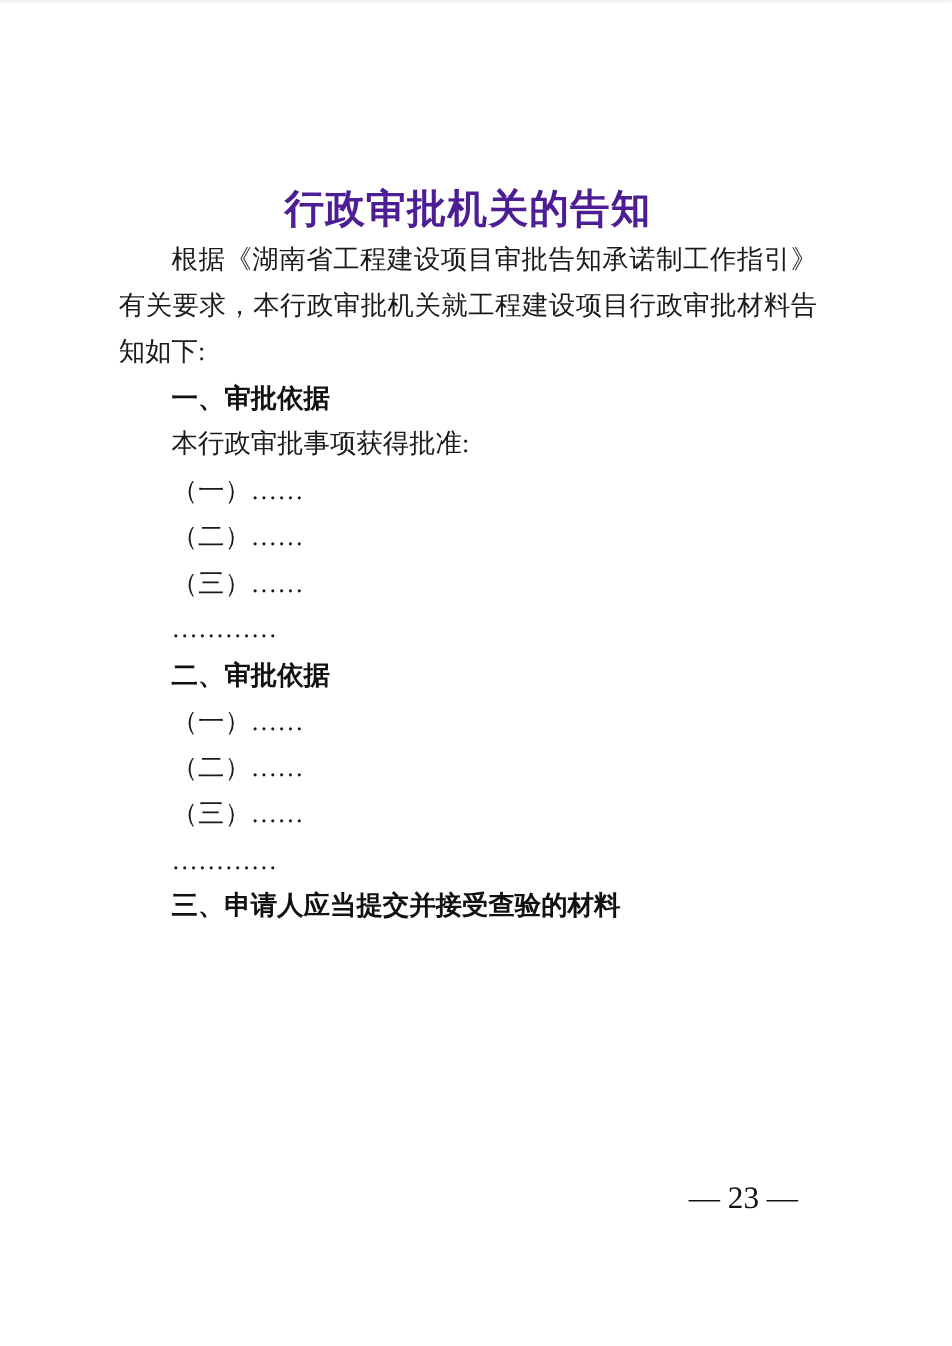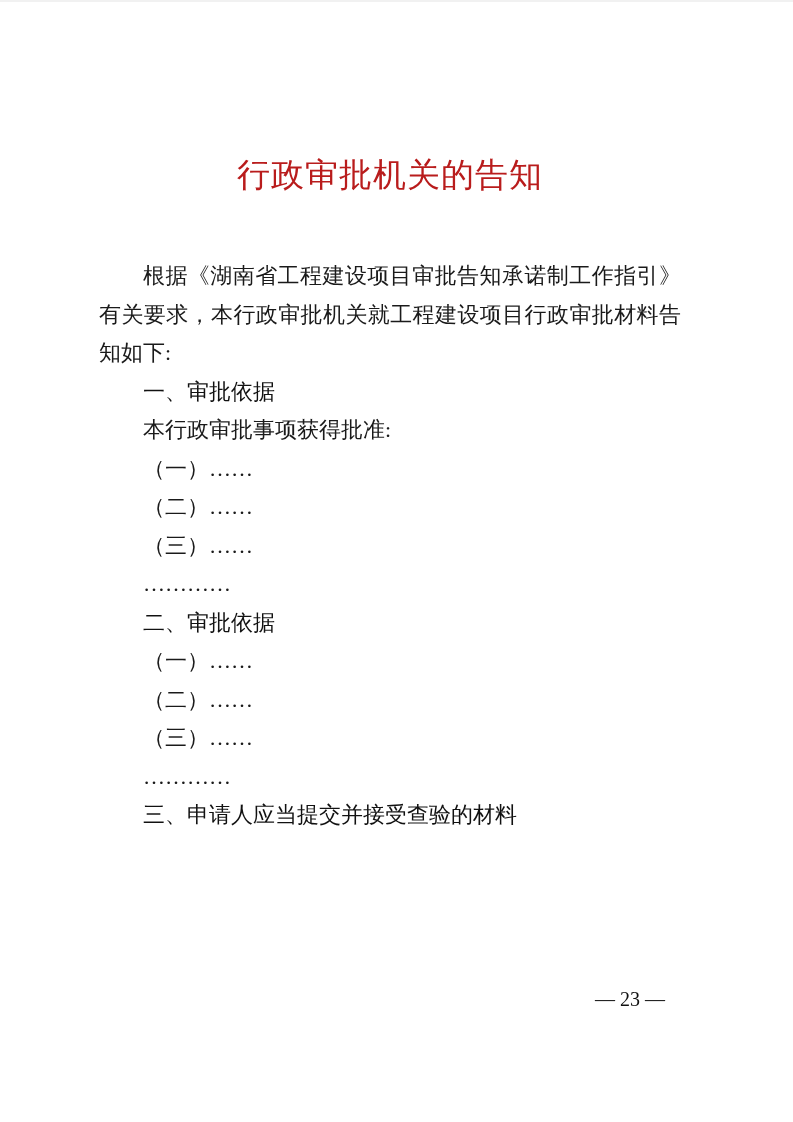--- a/index.html
+++ b/index.html
@@ -22,54 +22,53 @@
     position: absolute;
     left: 99px;
     top: 0;
     width: 582px;
   }
   .doc-title {
     margin: 151px 0 0 0;
     text-align: center;
     font-size: 33px;
     line-height: 44px;
-    font-weight: normal;
-    color: #b91c1c;
+    font-weight: bold;
+    color: #4c1d95;
     font-family: "Liberation Serif", "DejaVu Serif", serif;
     letter-spacing: 1px;
   }
   .body-text {
-    margin-top: 60px;
     font-size: 22px;
     line-height: 38.5px;
     text-align: justify;
   }
   .para {
     margin: 0;
     text-indent: 2em;
   }
   .sec-heading {
     margin: 0;
     text-indent: 2em;
     font-size: 22px;
     line-height: 38.5px;
-    font-weight: normal;
+    font-weight: bold;
     color: #111111;
     font-family: "Liberation Sans", "DejaVu Sans", sans-serif;
   }
   .item-line, .ellipsis-line {
     margin: 0;
     text-indent: 2em;
     text-align: left;
   }
   .page-number {
     position: absolute;
     top: 984px;
     right: 128px;
-    font-size: 20px;
+    font-size: 26px;
     line-height: 26px;
     color: #111111;
     font-family: "Liberation Serif", "DejaVu Serif", serif;
   }
 </style>
 </head>
 <body>
 
 <div class="page">
   <div class="content">

